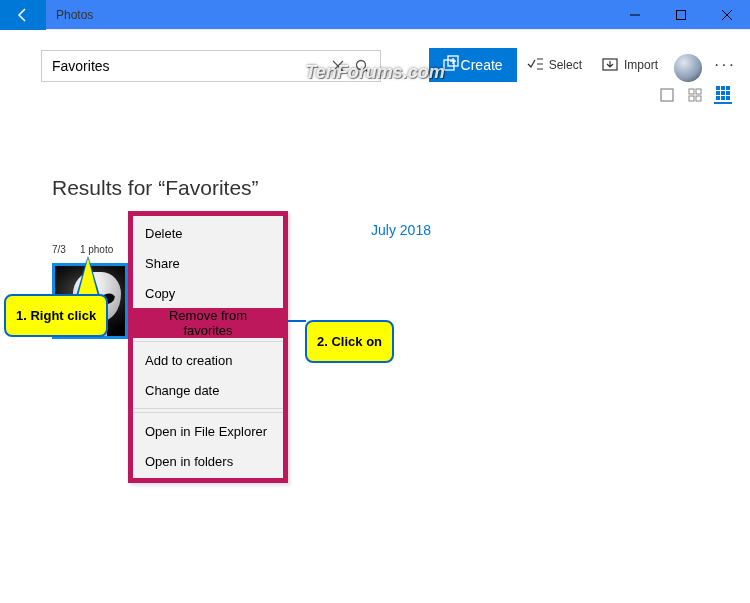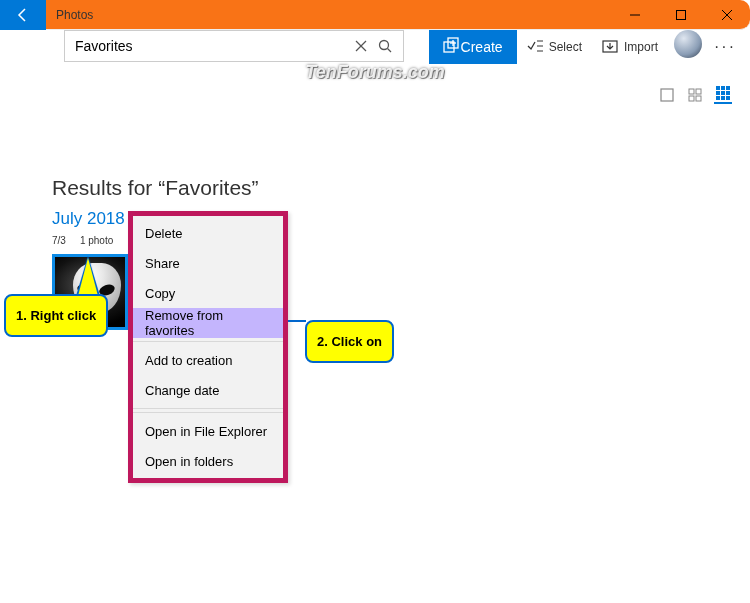--- a/index.html
+++ b/index.html
@@ -1,57 +1,57 @@
 <!DOCTYPE html>
 <html><head>
 <meta charset="utf-8">
 <style>
 * { box-sizing: border-box; margin: 0; padding: 0; font-family: "Segoe UI", sans-serif; }
 body { width: 750px; height: 603px; background: #fff; overflow: hidden; position: relative; }
 
-.titlebar { height: 30px; display: flex; align-items: center; background: #f97316; border-bottom: 1px solid #eee; border-radius: 10px; }
+.titlebar { height: 30px; display: flex; align-items: center; background: #3b82f6; border-bottom: 1px solid #eee; }
 .back-btn { width: 46px; height: 30px; background: #0078d7; color: #fff; display: flex; align-items: center; justify-content: center; font-size: 14px; }
 .title { padding-left: 10px; font-size: 12px; color: #333; flex: 1; }
 .win-controls { display: flex; }
 .win-btn { width: 46px; height: 30px; display: flex; align-items: center; justify-content: center; font-size: 12px; color: #333; }
 .win-btn svg { width: 10px; height: 10px; }
 
-.toolbar { height: 52px; display: flex; align-items: flex-start; padding: 0 8px 0 64px; background: #fff; }
+.toolbar { height: 52px; display: flex; align-items: flex-end; padding: 0 8px 0 41px; background: #fff; }
 .searchbox { display: flex; align-items: center; width: 340px; height: 32px; border: 1px solid #ccc; background: #fff; padding: 0 6px; }
 .searchbox input { border: none; outline: none; flex: 1; font-size: 14px; height: 28px; padding: 0 4px; }
 .search-clear, .search-go { width: 24px; height: 24px; display: flex; align-items: center; justify-content: center; color: #555; }
 .spacer { flex: 1; }
 .create-btn { height: 34px; background: #0078d7; color: #fff; display: flex; align-items: center; padding: 0 14px; font-size: 14px; }
 .tool-btn { height: 34px; display: flex; align-items: center; padding: 0 10px; gap: 6px; font-size: 12px; color: #333; }
 .avatar { width: 28px; height: 28px; border-radius: 50%; background: radial-gradient(circle at 35% 30%, #dfe6f0 0%, #8a9db5 60%, #2e3a4a 100%); margin: 0 6px; }
 .more-btn { width: 34px; height: 34px; display: flex; align-items: center; justify-content: center; font-size: 16px; letter-spacing: 2px; color: #333; }
 
 .watermark { position: absolute; top: 62px; left: 50%; transform: translateX(-50%); font-size: 18px; font-weight: bold; color: rgba(255,255,255,0.85); text-shadow: 0 0 3px rgba(0,0,0,0.6), 1px 1px 0 rgba(0,0,0,0.4); pointer-events: none; z-index: 50; font-style: italic; }
 
 .view-icons { position: absolute; top: 86px; right: 18px; display: flex; gap: 10px; align-items: center; }
 .view-icon { width: 18px; height: 18px; display: flex; align-items: center; justify-content: center; }
 .view-icon.active { border-bottom: 2px solid #0078d7; padding-bottom: 2px; }
 
 .content { padding: 94px 0 0 52px; }
-.results-title { font-size: 21px; font-weight: 300; color: #333; margin-bottom: 9px; }
-.date-head { font-size: 17px; color: #0078d7; margin-bottom: 6px; }
+.results-title { font-size: 21px; font-weight: 300; color: #333; margin-bottom: 22px; }
+.date-head { font-size: 14px; color: #0078d7; margin-bottom: 6px; text-align: center; }
 .date-sub { font-size: 10px; color: #333; margin-bottom: 8px; }
 .date-sub .day { margin-right: 14px; }
 
 .thumb { position: relative; width: 76px; height: 76px; border: 3px solid #0d8be6; background: #000; overflow: hidden; }
 .alien-bg { position: absolute; inset: 0; background: radial-gradient(ellipse 80% 60% at 50% 40%, #555 0%, #111 70%, #000 100%); }
 .alien-head { position: absolute; top: 6px; left: 18px; width: 48px; height: 50px; background: radial-gradient(ellipse at 35% 25%, #fff 0%, #e8e8e8 30%, #c8c8c8 60%, #999 100%); border-radius: 50% 50% 55% 55% / 55% 55% 70% 70%; }
 .alien-eye { position: absolute; width: 16px; height: 10px; background: #0a0a0a; border-radius: 50%; }
 .alien-eye.left { top: 28px; left: 22px; transform: rotate(20deg); }
 .alien-eye.right { top: 28px; left: 44px; transform: rotate(-20deg); }
 .alien-neck { position: absolute; top: 50px; left: 32px; width: 20px; height: 26px; background: linear-gradient(to right, #bbb, #e8e8e8, #bbb); }
 
 .ctx-menu { position: absolute; top: 211px; left: 128px; width: 160px; background: #f2f2f2; border: 5px solid #be185d; box-shadow: 2px 2px 4px rgba(0,0,0,0.15); z-index: 30; padding: 2px 0; }
 .ctx-item { height: 30px; display: flex; align-items: center; padding: 0 12px; font-size: 13px; color: #000; }
-.ctx-item.highlight { background: #c4b5fd; }
+.ctx-item.highlight { background: #be185d; text-align: center; }
 .ctx-sep { height: 1px; background: #d8d8d8; margin: 3px 0; }
 
 .callout { position: absolute; z-index: 40; background: #ffff00; border: 2px solid #0066cc; border-radius: 8px; padding: 12px 10px; font-size: 13px; font-weight: bold; color: #000; white-space: nowrap; }
 .callout-arrow { position: absolute; width: 0; height: 0; }
 .call1 { top: 294px; left: 4px; }
 .call1-arrow { top: 258px; left: 78px; border-left: 10px solid transparent; border-right: 10px solid transparent; border-bottom: 38px solid #ffff00; filter: drop-shadow(0 0 1px #0066cc); z-index: 39; }
 .call1-arrow-border { top: 256px; left: 76px; border-left: 12px solid transparent; border-right: 12px solid transparent; border-bottom: 40px solid #0066cc; z-index: 38; }
 .call2 { top: 320px; left: 305px; }
 .call2-line { position: absolute; top: 320px; left: 288px; width: 18px; height: 2px; background: #0066cc; z-index: 39; }
 </style>

